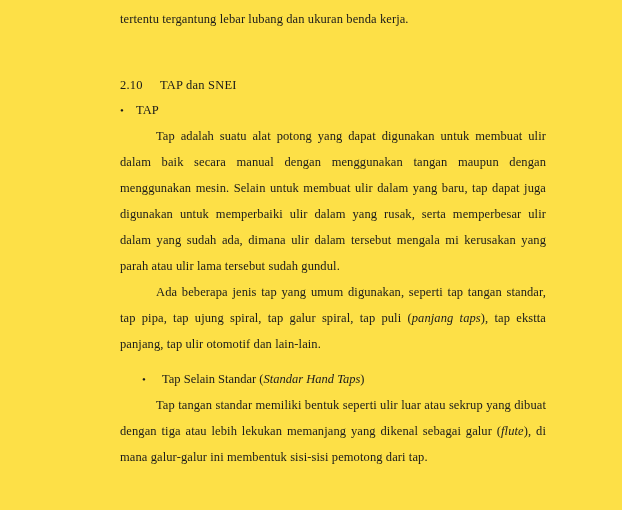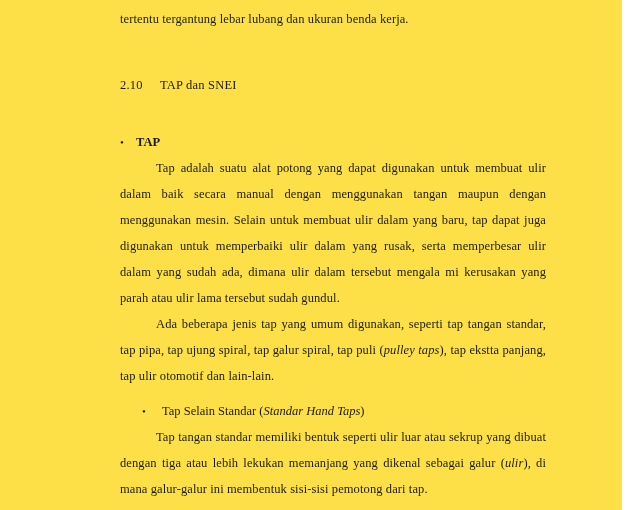--- a/index.html
+++ b/index.html
@@ -66,22 +66,21 @@
     line-height: 26px;
   }
   .bullet-row .dot {
     width: 16px;
     flex: 0 0 16px;
     text-align: left;
     font-size: 11px;
     line-height: 26px;
   }
   .bullet-row .btext {
-    font-weight: bold;
-    margin-top: 32px;
+    font-weight: normal;
   }
   .sub-bullet-row {
     display: flex;
     align-items: baseline;
     font-size: 12.5px;
     line-height: 26px;
     padding-left: 22px;
   }
   .sub-bullet-row .dot {
     width: 20px;
@@ -112,25 +111,25 @@
 
     <div class="spacer-xs"></div>
 
     <div class="bullet-row">
       <span class="dot">•</span>
       <span class="btext">TAP</span>
     </div>
 
     <p class="para indent">Tap adalah  suatu  alat  potong  yang  dapat  digunakan  untuk  membuat  ulir dalam  baik  secara  manual  dengan  menggunakan  tangan  maupun  dengan menggunakan mesin. Selain untuk membuat  ulir dalam yang baru, tap dapat juga digunakan untuk memperbaiki ulir dalam yang rusak, serta memperbesar  ulir dalam yang  sudah  ada, dimana  ulir  dalam  tersebut  mengala mi  kerusakan  yang  parah  atau ulir  lama tersebut  sudah  gundul.</p>
 
-    <p class="para indent"><span>Ada beberapa jenis  tap yang  umum  digunakan,  seperti tap tangan  standar, tap pipa, tap ujung  spiral,  tap galur  spiral,  tap puli  (</span><i>pulley taps</i><span>), tap ekstta panjang, tap ulir  otomotif  dan lain-lain.</span></p>
+    <p class="para indent"><span>Ada beberapa jenis  tap yang  umum  digunakan,  seperti tap tangan  standar, tap pipa, tap ujung  spiral,  tap galur  spiral,  tap puli  (</span><i>panjang taps</i><span>), tap ekstta panjang, tap ulir  otomotif  dan lain-lain.</span></p>
 
     <div class="spacer-sm"></div>
 
     <div class="sub-bullet-row">
       <span class="dot">•</span>
       <span><span>Tap Selain  Standar  (</span><i>Standar Hand Taps</i><span>)</span></span>
     </div>
 
-    <p class="para indent"><span>Tap tangan  standar  memiliki  bentuk seperti ulir  luar atau sekrup  yang  dibuat dengan  tiga  atau lebih  lekukan  memanjang  yang  dikenal  sebagai  galur  (</span><i>ulir</i><span>),  di mana  galur-galur  ini  membentuk  sisi-sisi  pemotong  dari tap.</span></p>
+    <p class="para indent"><span>Tap tangan  standar  memiliki  bentuk seperti ulir  luar atau sekrup  yang  dibuat dengan  tiga  atau lebih  lekukan  memanjang  yang  dikenal  sebagai  galur  (</span><i>flute</i><span>),  di mana  galur-galur  ini  membentuk  sisi-sisi  pemotong  dari tap.</span></p>
 
   </div>
 </div>
 
 </body></html>

